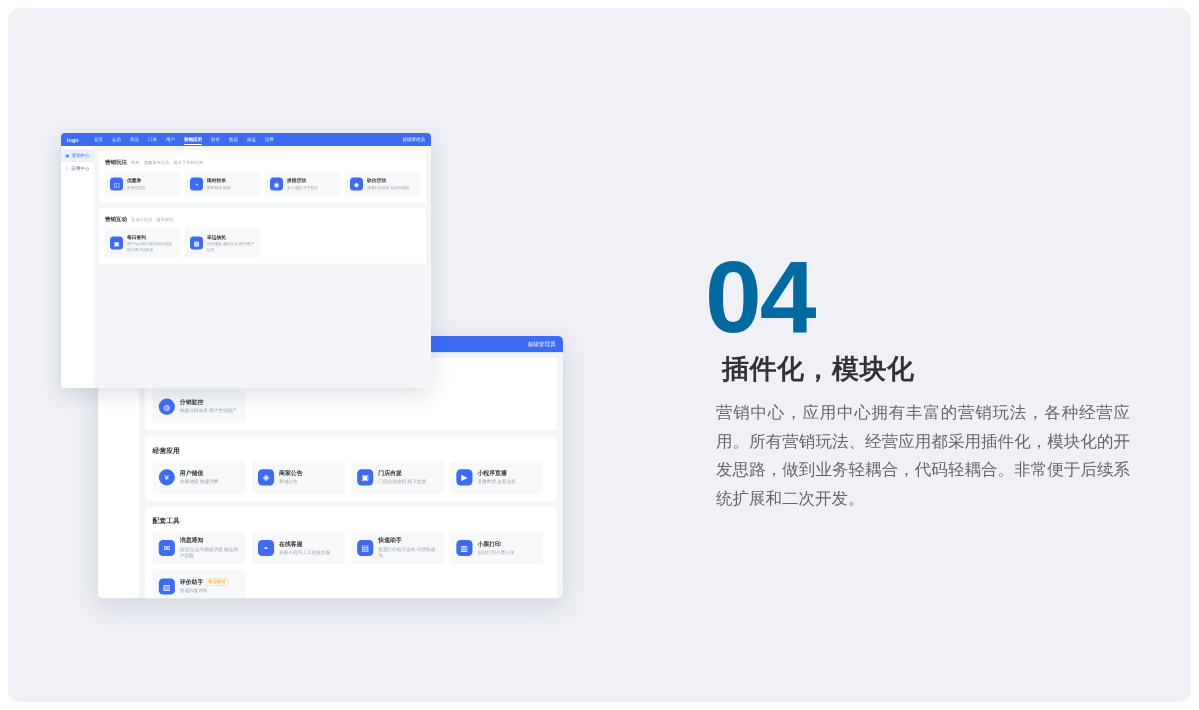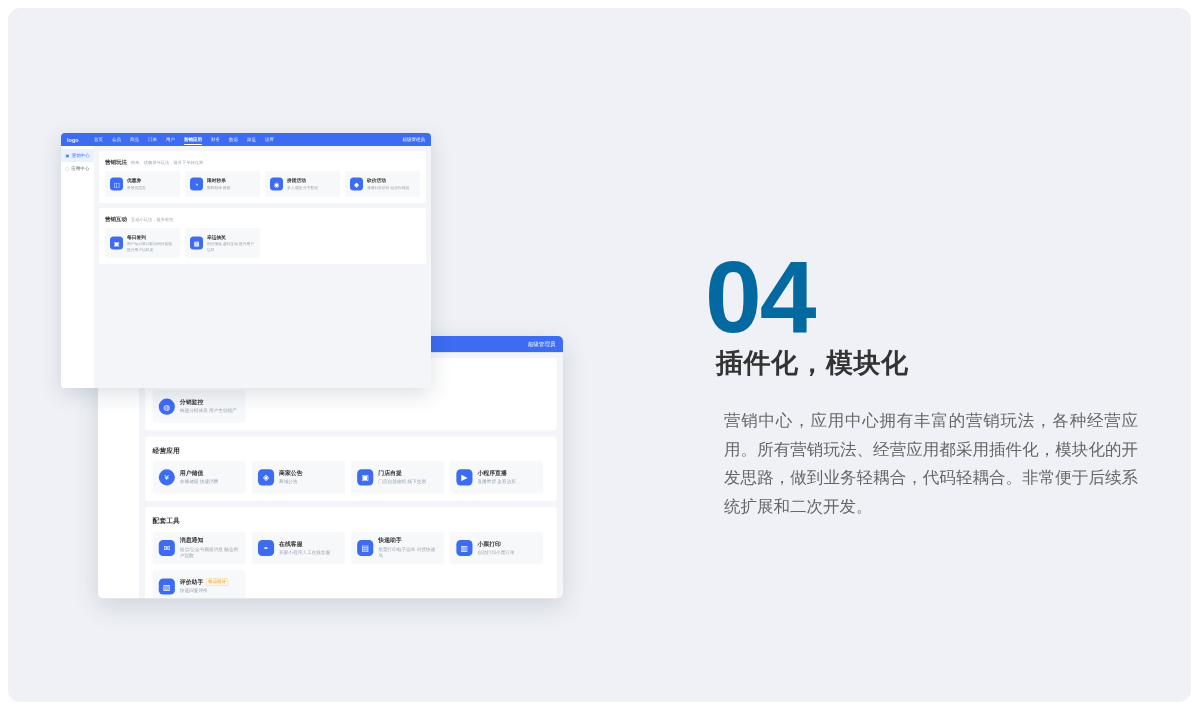--- a/index.html
+++ b/index.html
@@ -245,16 +245,16 @@
                   </div>
                 </div>
               </div>
             </div>
           </div>
       </div>
     </div>
   </div>
 
   <div class="feature-number">04</div>
-  <h2 class="feature-title" style="margin:8px;font-weight:600;">插件化，模块化</h2>
-  <p class="feature-desc" style="margin:16px;">营销中心，应用中心拥有丰富的营销玩法，各种经营应用。所有营销玩法、经营应用都采用插件化，模块化的开发思路，做到业务轻耦合，代码轻耦合。非常便于后续系统扩展和二次开发。</p>
+  <h2 class="feature-title" style="margin:14px;font-weight:600;">插件化，模块化</h2>
+  <p class="feature-desc" style="margin:8px;">营销中心，应用中心拥有丰富的营销玩法，各种经营应用。所有营销玩法、经营应用都采用插件化，模块化的开发思路，做到业务轻耦合，代码轻耦合。非常便于后续系统扩展和二次开发。</p>
 
 </div>
 
 </body></html>

